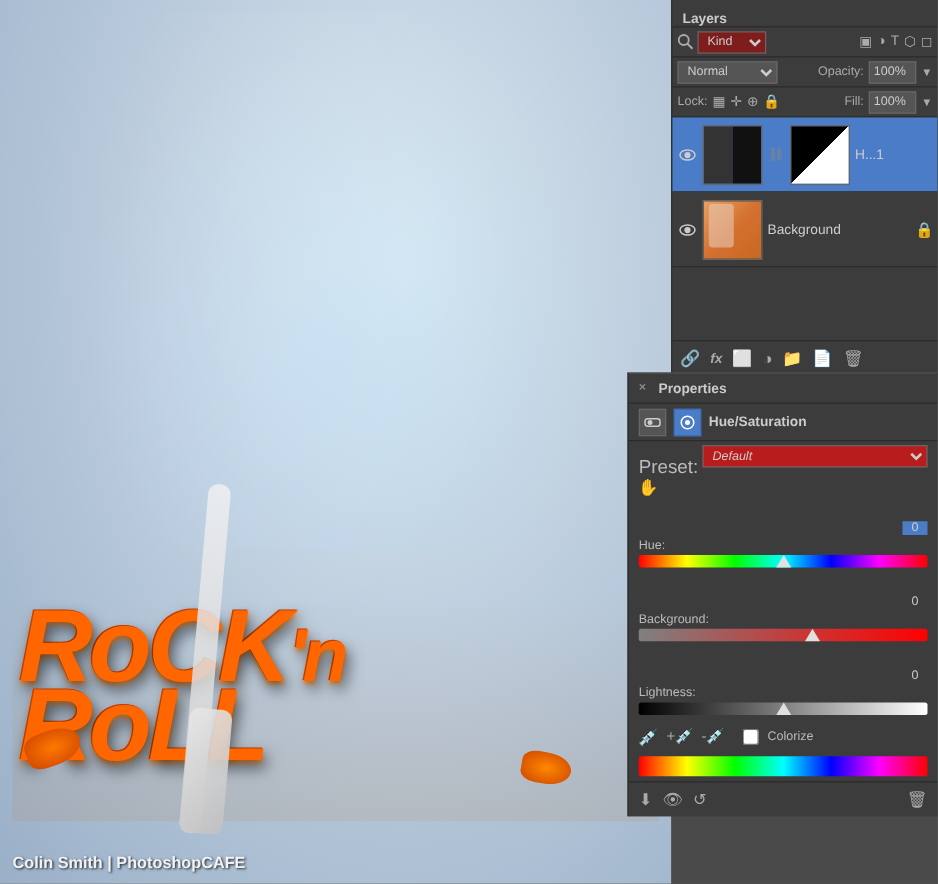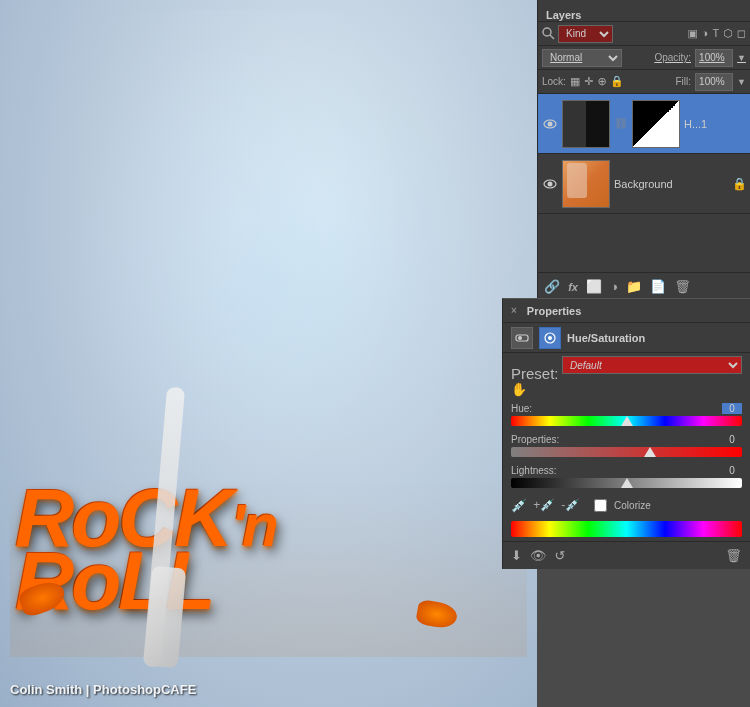--- a/index.html
+++ b/index.html
@@ -97,21 +97,20 @@
     }
 
     
     .layers-toolbar-2 {
       display: flex;
       align-items: center;
       padding: 3px 4px;
       gap: 4px;
       border-bottom: 1px solid #2a2a2a;
       height: 24px;
-      text-decoration: underline;
     }
 
     .blend-dropdown {
       background: #555;
       border: 1px solid #666;
       color: #ccc;
       font-size: 10px;
       padding: 1px 3px;
       width: 80px;
       height: 18px;
@@ -333,20 +332,21 @@
     .slider-label-row {
       display: flex;
       align-items: center;
       justify-content: space-between;
       margin-bottom: 2px;
     }
 
     .slider-label {
       font-size: 10px;
       color: #bbb;
+      margin-top: 28px;
     }
 
     .slider-value {
       font-size: 10px;
       color: #ccc;
       background: #4a7cc7;
       padding: 0 4px;
       min-width: 20px;
       text-align: center;
     }
@@ -603,21 +603,21 @@
       <span class="slider-label">Hue:</span>
       <span class="slider-value">0</span>
     </div>
     <div class="slider-track slider-track-hue">
       <div class="slider-thumb" style="left:calc(50% - 6px);"></div>
     </div>
   </div>
 
   <div class="slider-row">
     <div class="slider-label-row">
-      <span class="slider-label">Properties:</span>
+      <span class="slider-label">Background:</span>
       <span class="slider-value plain">0</span>
     </div>
     <div class="slider-track slider-track-sat">
       <div class="slider-thumb" style="left:calc(60% - 6px);"></div>
     </div>
   </div>
 
   <div class="slider-row">
     <div class="slider-label-row">
       <span class="slider-label">Lightness:</span>

